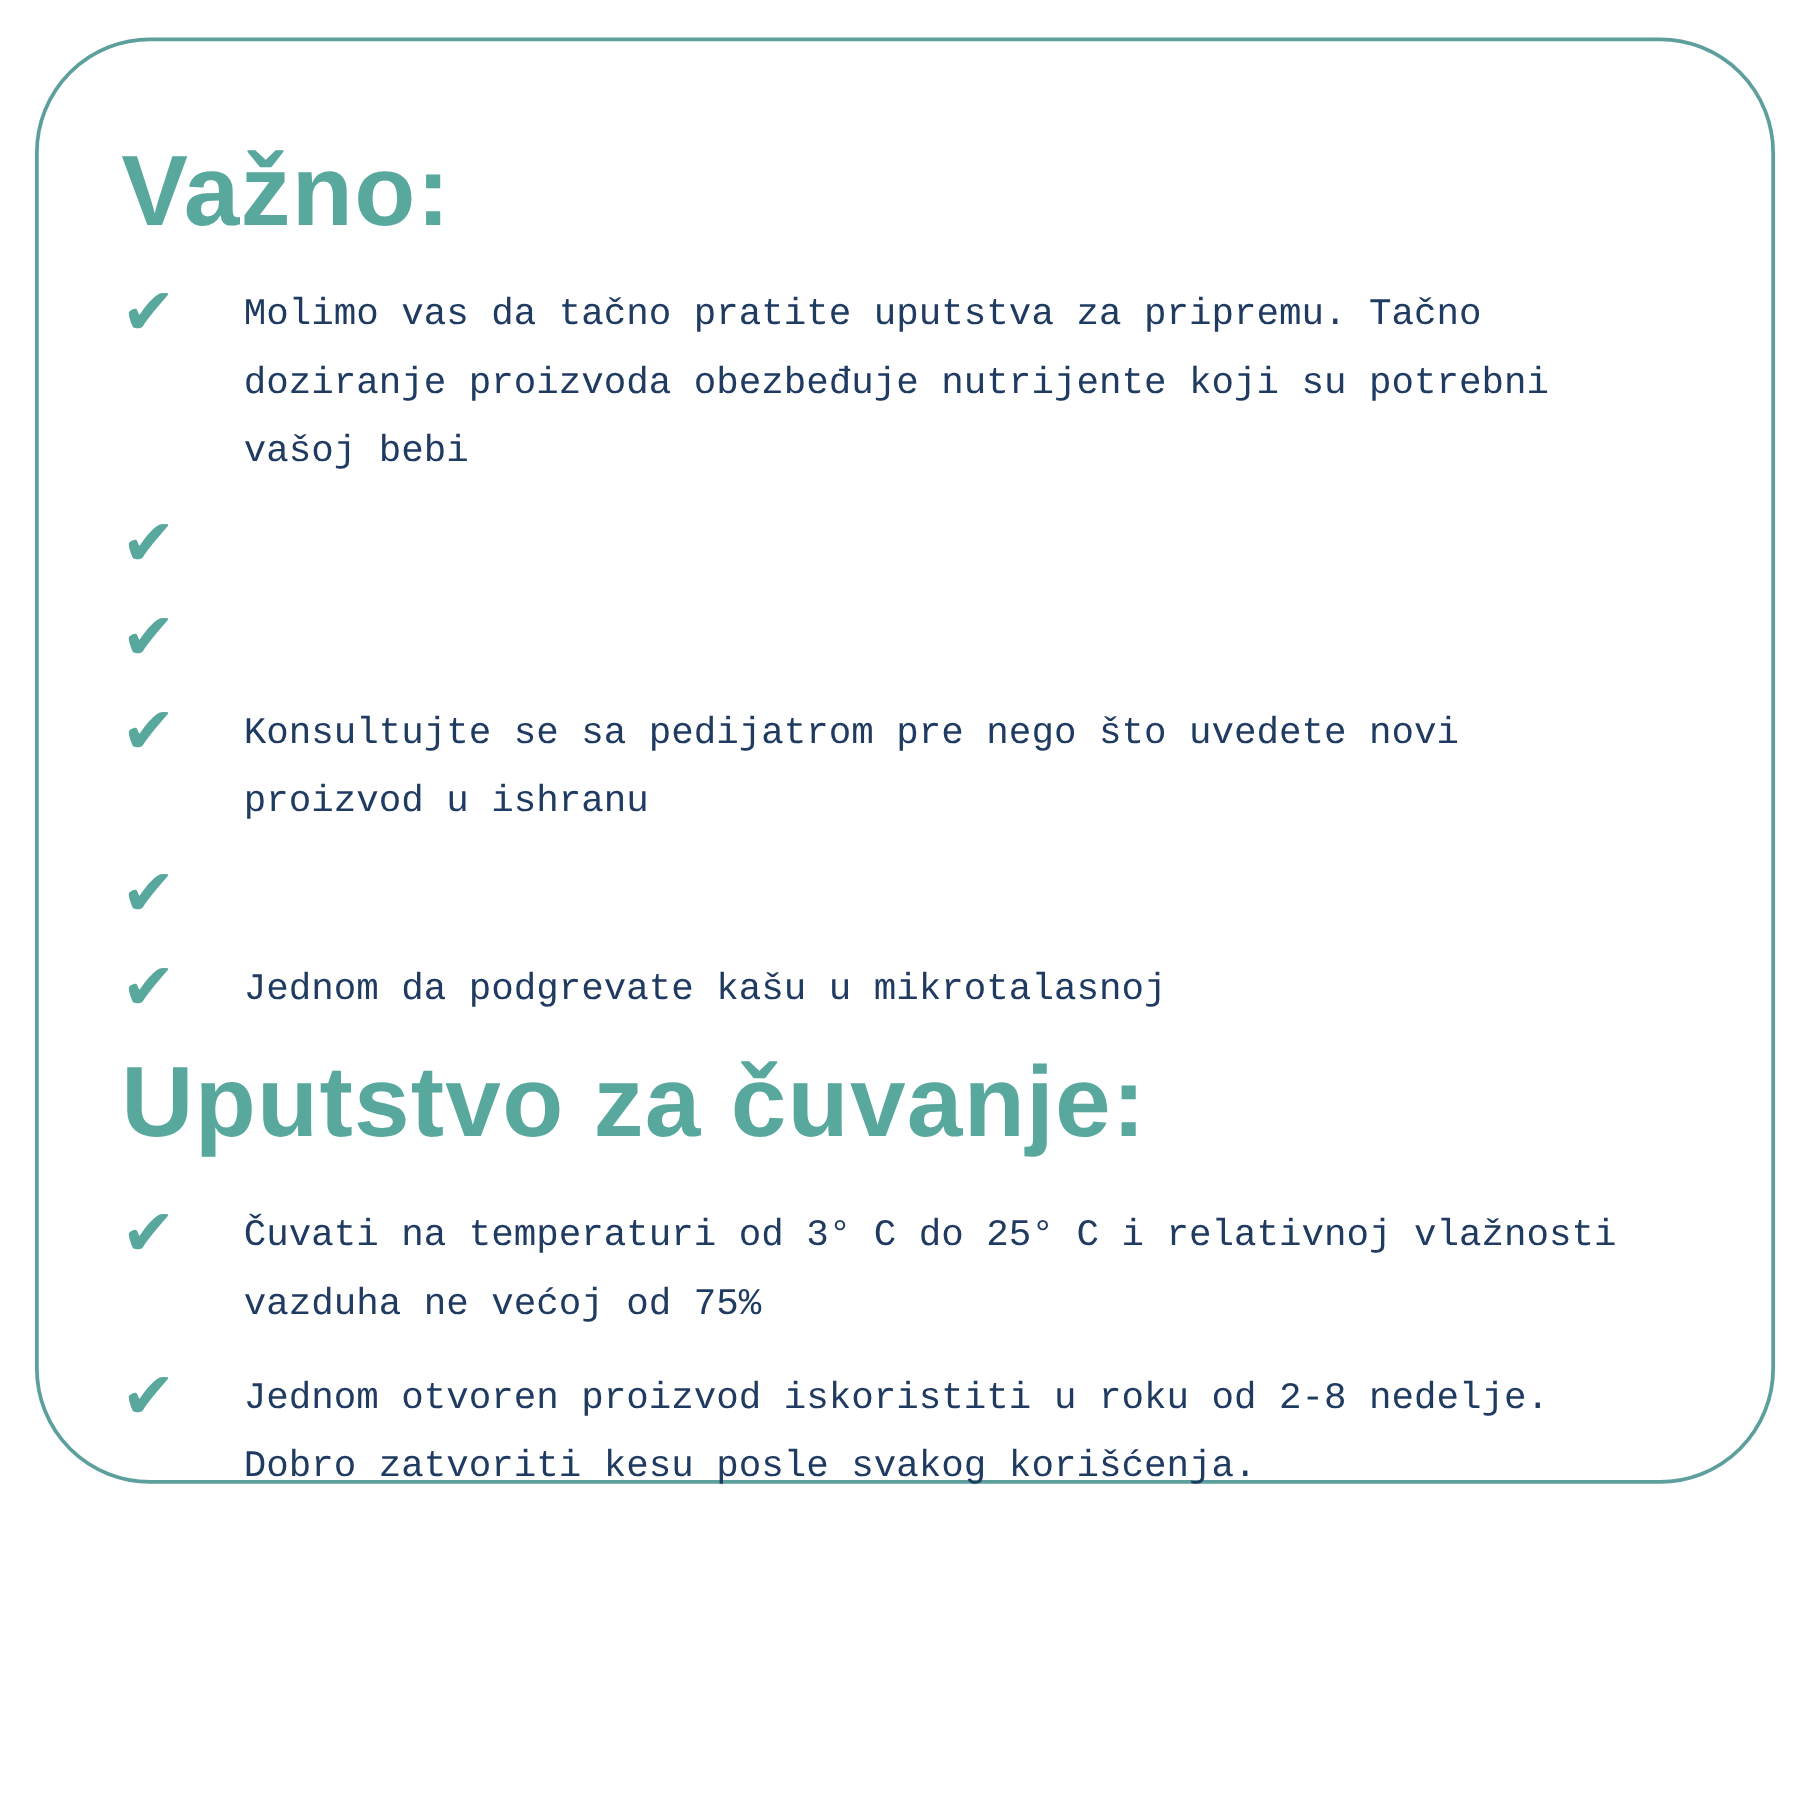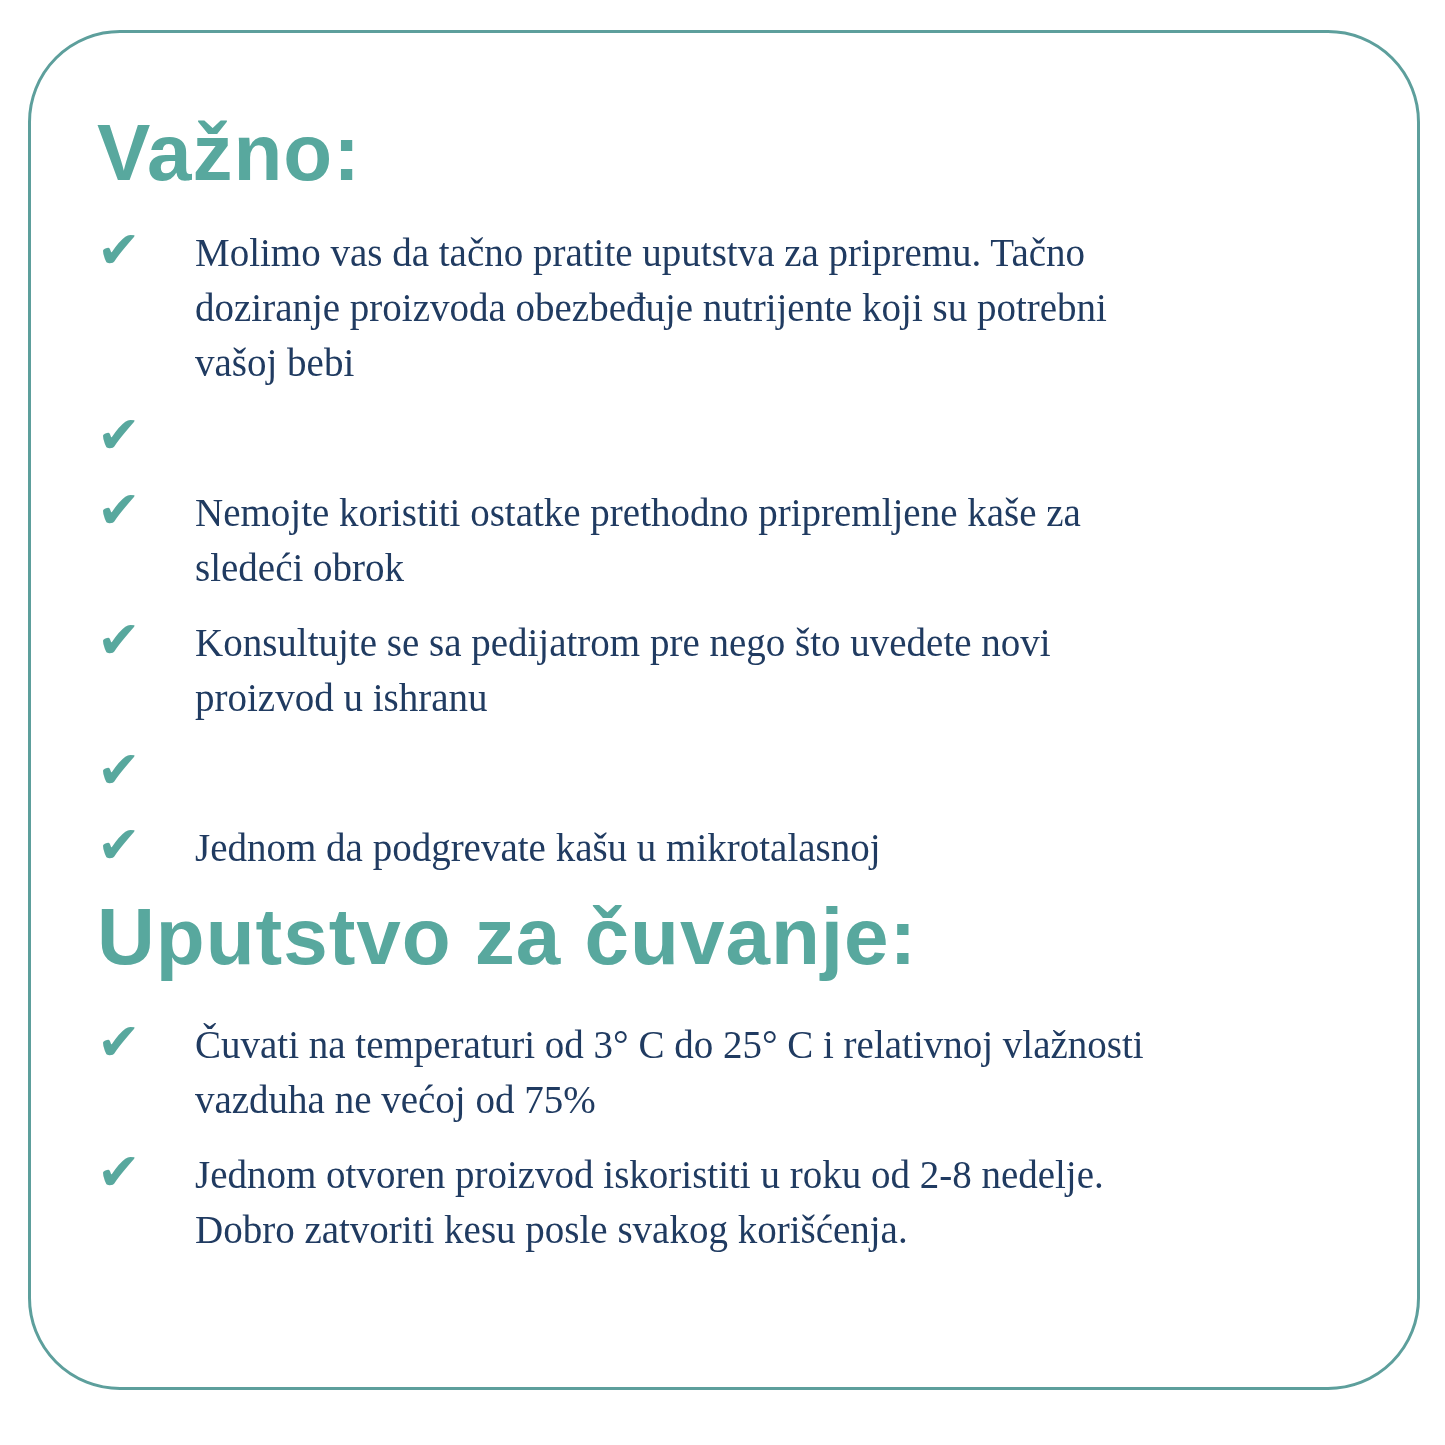--- a/index.html
+++ b/index.html
@@ -12,21 +12,21 @@
     height: 1445px;
     position: relative;
     font-family: "Liberation Sans", sans-serif;
     overflow: hidden;
   }
   .card {
     position: absolute;
     left: 28px;
     top: 30px;
     width: 1392px;
-    height: 1360px;
+    height: 1157px;
     box-sizing: border-box;
     border: 3px solid #5d9f9c;
     border-radius: 92px;
     padding: 64px 46px 0 66px;
     background: #ffffff;
   }
   .section-title {
     font-family: "Liberation Sans", sans-serif;
     font-weight: bold;
     font-size: 80px;
@@ -52,22 +52,22 @@
     flex: none;
     width: 62px;
     margin-right: 36px;
     font-family: "DejaVu Sans", sans-serif;
     font-size: 52px;
     line-height: 55px;
     color: #58a89e;
     transform: translateY(-2px);
   }
   .check-text {
-    font-family: Liberation Serif, serif;
-    font-size: 39px;
+    font-family: Liberation Mono, monospace;
+    font-size: 30px;
     line-height: 55px;
     color: #203b61;
     white-space: pre-line;
   }
 </style>
 </head>
 <body>
 
 <div class="card">
 
@@ -78,22 +78,20 @@
       <span class="check-icon">✔</span>
       <span class="check-text">Molimo vas da tačno pratite uputstva za pripremu. Tačno
 doziranje proizvoda obezbeđuje nutrijente koji su potrebni
 vašoj bebi</span>
     </li>
     <li class="check-item">
       <span class="check-icon">✔</span>
     </li>
     <li class="check-item">
       <span class="check-icon">✔</span>
-      <span class="check-text">Nemojte koristiti ostatke prethodno pripremljene kaše za
-sledeći obrok</span>
     </li>
     <li class="check-item">
       <span class="check-icon">✔</span>
       <span class="check-text">Konsultujte se sa pedijatrom pre nego što uvedete novi
 proizvod u ishranu</span>
     </li>
     <li class="check-item">
       <span class="check-icon">✔</span>
     </li>
     <li class="check-item">

